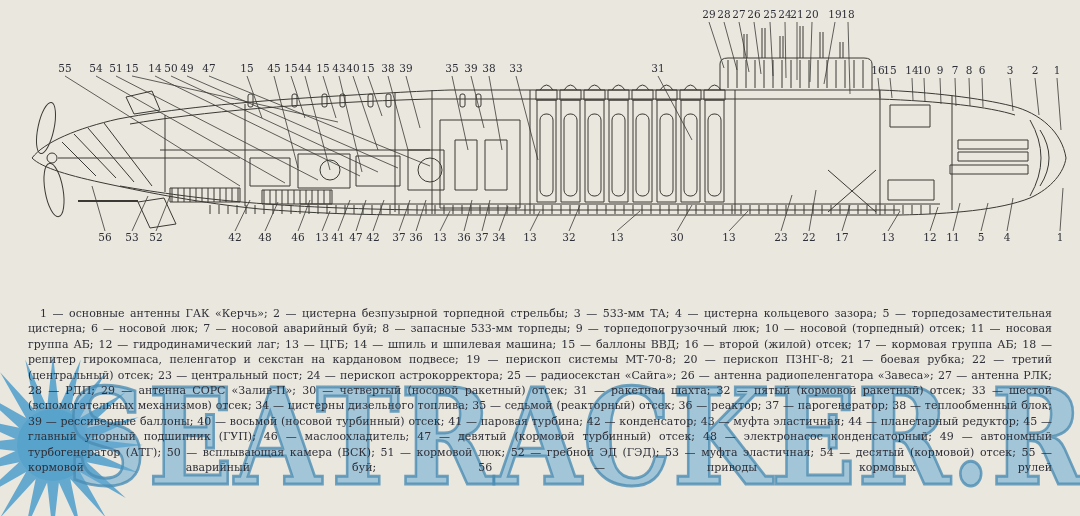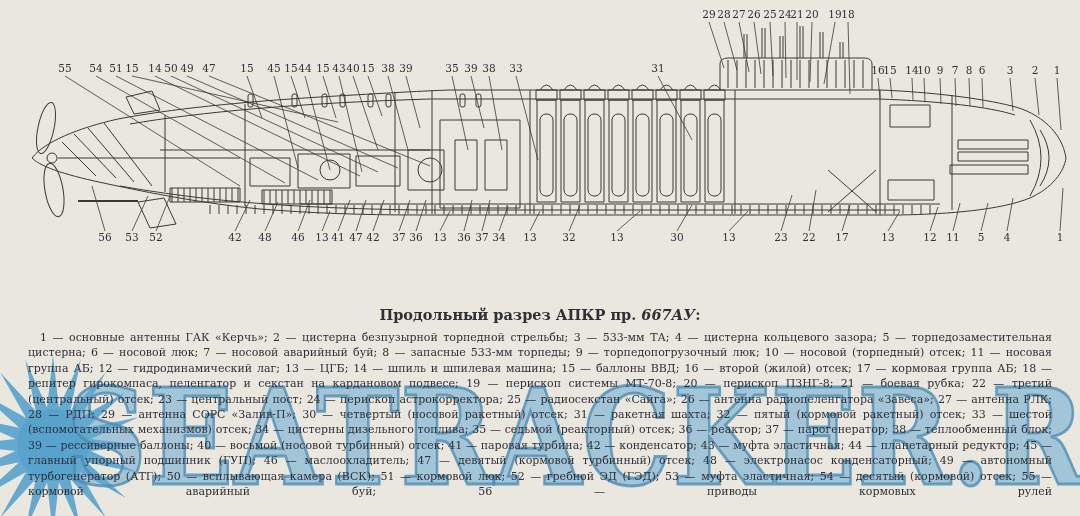--- a/index.html
+++ b/index.html
@@ -285,15 +285,14 @@
       <line x1="981" y1="231" x2="988" y2="203" stroke="#3a3933" stroke-width="0.8"></line>
       <text x="981" y="241" text-anchor="middle">5</text>
       <line x1="1007" y1="231" x2="1013" y2="198" stroke="#3a3933" stroke-width="0.8"></line>
       <text x="1007" y="241" text-anchor="middle">4</text>
       <line x1="1060" y1="231" x2="1063" y2="188" stroke="#3a3933" stroke-width="0.8"></line>
       <text x="1060" y="241" text-anchor="middle">1</text>
     </g>
 </svg>
 
 <div id="legend">
-  <p id="legend-title"><span>Продольный разрез АПКР пр. </span><span class="proj">667АУ</span><span>:</span></p>
   <p id="legend-para"><span>1 — основные антенны ГАК «Керчь»</span>; <span>2 — цистерна безпузырной торпедной стрельбы</span>; <span>3 — 533-мм ТА</span>; <span>4 — цистерна кольцевого зазора</span>; <span>5 — торпедозаместительная цистерна</span>; <span>6 — носовой люк</span>; <span>7 — носовой аварийный буй</span>; <span>8 — запасные 533-мм торпеды</span>; <span>9 — торпедопогрузочный люк</span>; <span>10 — носовой (торпедный) отсек</span>; <span>11 — носовая группа АБ</span>; <span>12 — гидродинамический лаг</span>; <span>13 — ЦГБ</span>; <span>14 — шпиль и шпилевая машина</span>; <span>15 — баллоны ВВД</span>; <span>16 — второй (жилой) отсек</span>; <span>17 — кормовая группа АБ</span>; <span>18 — репитер гирокомпаса, пеленгатор и секстан на кардановом подвесе</span>; <span>19 — перископ системы МТ-70-8</span>; <span>20 — перископ ПЗНГ-8</span>; <span>21 — боевая рубка</span>; <span>22 — третий (центральный) отсек</span>; <span>23 — центральный пост</span>; <span>24 — перископ астрокорректора</span>; <span>25 — радиосекстан «Сайга»</span>; <span>26 — антенна радиопеленгатора «Завеса»</span>; <span>27 — антенна РЛК</span>; <span>28 — РДП</span>; <span>29 — антенна СОРС «Залив-П»</span>; <span>30 — четвертый (носовой ракетный) отсек</span>; <span>31 — ракетная шахта</span>; <span>32 — пятый (кормовой ракетный) отсек</span>; <span>33 — шестой (вспомогательных механизмов) отсек</span>; <span>34 — цистерны дизельного топлива</span>; <span>35 — седьмой (реакторный) отсек</span>; <span>36 — реактор</span>; <span>37 — парогенератор</span>; <span>38 — теплообменный блок</span>; <span>39 — рессиверные баллоны</span>; <span>40 — восьмой (носовой турбинный) отсек</span>; <span>41 — паровая турбина</span>; <span>42 — конденсатор</span>; <span>43 — муфта эластичная</span>; <span>44 — планетарный редуктор</span>; <span>45 — главный упорный подшипник (ГУП)</span>; <span>46 — маслоохладитель</span>; <span>47 — девятый (кормовой турбинный) отсек</span>; <span>48 — электронасос конденсаторный</span>; <span>49 — автономный турбогенератор (АТГ)</span>; <span>50 — всплывающая камера (ВСК)</span>; <span>51 — кормовой люк</span>; <span>52 — гребной ЭД (ГЭД)</span>; <span>53 — муфта эластичная</span>; <span>54 — десятый (кормовой) отсек</span>; <span>55 — кормовой аварийный буй</span>; <span>56 — приводы кормовых рулей</span></p>
 </div>
 
 </body></html>

